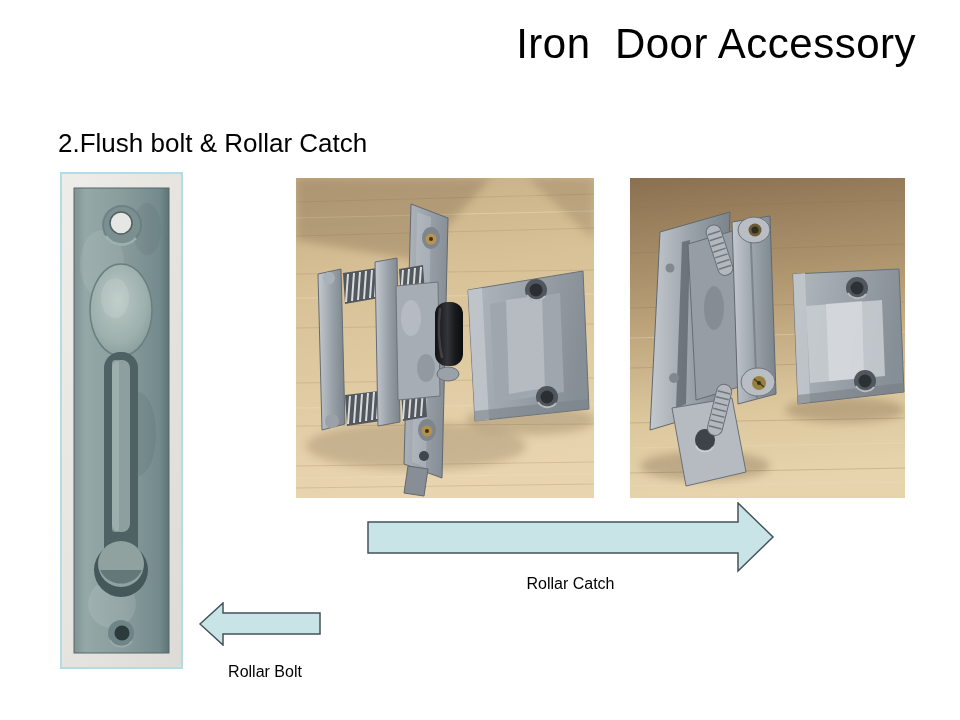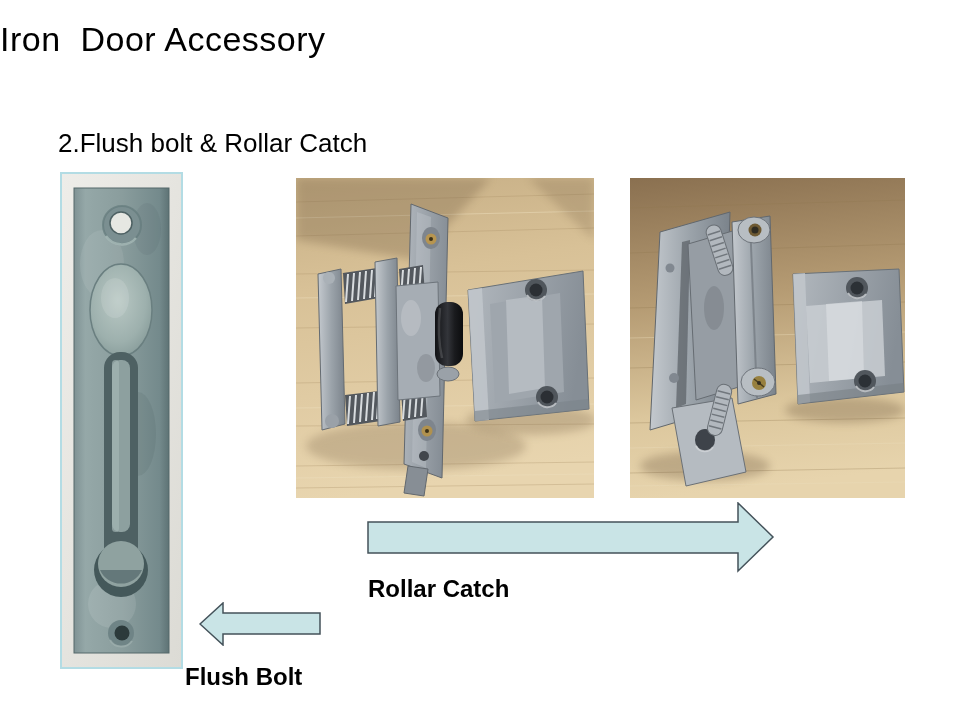--- a/index.html
+++ b/index.html
@@ -3,35 +3,35 @@
 <meta charset="utf-8">
 <style>
   * { margin:0; padding:0; box-sizing:border-box; }
   html,body { background:#ffffff; }
   body { width:960px; height:720px; }
   .slide {
     position:relative; width:960px; height:720px; background:#ffffff;
     font-family:"Liberation Sans", sans-serif; color:#000; overflow:hidden;
   }
   .title {
-    position:absolute; top:20px; left:0; width:916px; text-align:left;
-    font-size:34px; font-weight:400; white-space:pre; letter-spacing:0.5px;
+    position:absolute; top:20px; left:0; width:916px; text-align:right;
+    font-size:42px; font-weight:400; white-space:pre; letter-spacing:0.5px;
   }
   .subtitle {
     position:absolute; top:128px; left:58px; font-size:26px; font-weight:400;
   }
   .photo { position:absolute; overflow:hidden; }
   .photo svg { display:block; width:100%; height:100%; }
   .photo-flushbolt { left:60px; top:172px; width:123px; height:497px; border:2px solid #b3dce4; background:#e9eae6; }
   .photo-catch-front { left:296px; top:178px; width:298px; height:320px; }
   .photo-catch-back  { left:630px; top:178px; width:275px; height:320px; }
   .arrow { position:absolute; }
   .arrow-right { left:367px; top:502px; width:408px; height:71px; }
   .arrow-left  { left:199px; top:602px; width:123px; height:44px; }
-  .label { position:absolute; font-size:24px; font-weight:700; }
+  .label { position:absolute; font-size:16px; font-weight:400; text-align:center; }
   .label-rollar { left:368px; top:575px; width:405px; }
   .label-flush  { left:185px; top:663px; width:160px; }
 </style>
 </head>
 <body>
 
 <div class="slide">
 
   <h1 class="title">Iron  Door Accessory</h1>
   <div class="subtitle">2.Flush bolt &amp; Rollar Catch</div>
@@ -299,15 +299,15 @@
   </figure>
 
   <svg class="arrow arrow-right" viewBox="0 0 408 71">
     <polygon points="1,20 371,20 371,1 406,35 371,69 371,51 1,51" stroke-width="1.5" stroke-linejoin="miter" fill="#c9e4e6" stroke="#44525a"></polygon>
   </svg>
   <div class="label label-rollar">Rollar Catch</div>
 
   <svg class="arrow arrow-left" viewBox="0 0 123 44">
     <polygon points="1,22 24,1 24,11 121,11 121,32 24,32 24,43" stroke-width="1.5" stroke-linejoin="miter" fill="#c9e4e6" stroke="#44525a"></polygon>
   </svg>
-  <div class="label label-flush">Flush Bolt</div>
+  <div class="label label-flush">Rollar Bolt</div>
 
 </div>
 
 </body></html>

